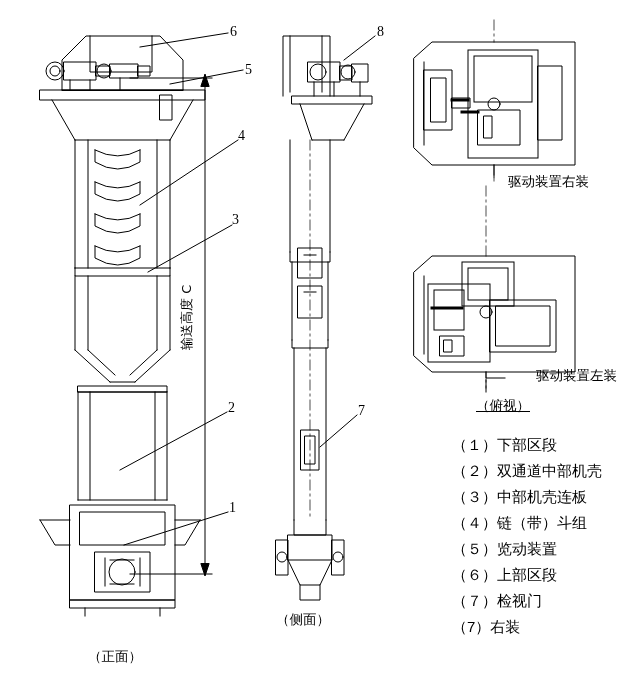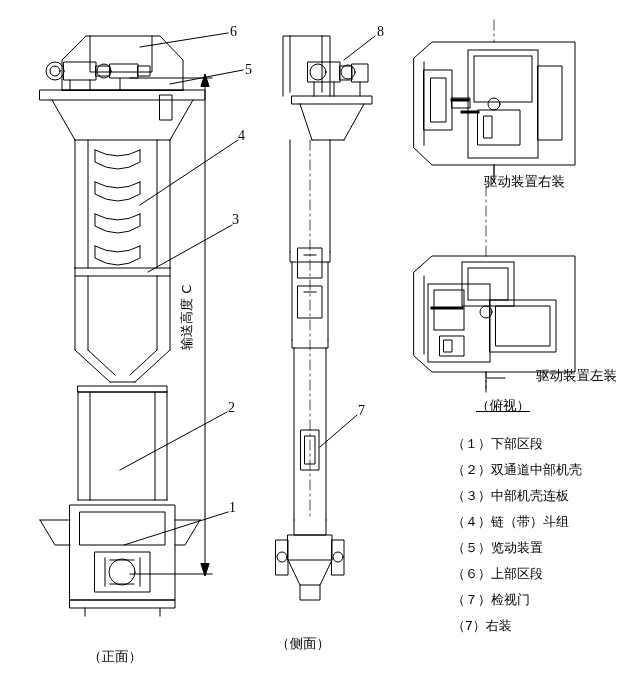--- a/index.html
+++ b/index.html
@@ -40,22 +40,22 @@
     font-size: 14px;
     color: #000;
   }
   .legend {
     position: absolute;
     left: 452px;
     top: 432px;
     width: 175px;
   }
   .legend-item {
-    font-family: Liberation Mono, monospace;
-    font-size: 13px;
+    font-family: Liberation Sans, sans-serif;
+    font-size: 15px;
     line-height: 26px;
     white-space: nowrap;
   }
   .viewcap {
     font-family: "DejaVu Sans", sans-serif;
     font-size: 13.5px;
     white-space: nowrap;
   }
   .rot {
     position: absolute;
@@ -248,24 +248,24 @@
   <div class="num" style="left:238px; top:128px;">4</div>
   <div class="num" style="left:232px; top:212px;">3</div>
   <div class="num" style="left:228px; top:400px;">2</div>
   <div class="num" style="left:229px; top:500px;">1</div>
   <div class="num" style="left:377px; top:24px;">8</div>
   <div class="num" style="left:358px; top:403px;">7</div>
 
   <div class="rot" style="left:178px; top:350px;">输送高度 C</div>
 
   <div class="lbl viewcap" style="left:88px; top:636px;margin-top:13px;">（正面）</div>
-  <div class="lbl viewcap" style="left:276px; top:636px;">（侧面）</div>
+  <div class="lbl viewcap" style="left:276px; top:612px;">（侧面）</div>
   <div class="lbl viewcap" style="left:476px; top:398px;text-decoration:underline;">（俯视）</div>
 
-  <div class="lbl viewcap" style="left:484px; top:174px;">驱动装置右装</div>
+  <div class="lbl viewcap" style="left:508px; top:174px;">驱动装置右装</div>
   <div class="lbl viewcap" style="left:508px; top:368px;margin-left:28px;">驱动装置左装</div>
 
   <div class="legend">
     <div class="legend-item">（１）下部区段</div>
     <div class="legend-item">（２）双通道中部机壳</div>
     <div class="legend-item">（３）中部机壳连板</div>
     <div class="legend-item">（４）链（带）斗组</div>
     <div class="legend-item">（５）览动装置</div>
     <div class="legend-item">（６）上部区段</div>
     <div class="legend-item">（７）检视门</div>

